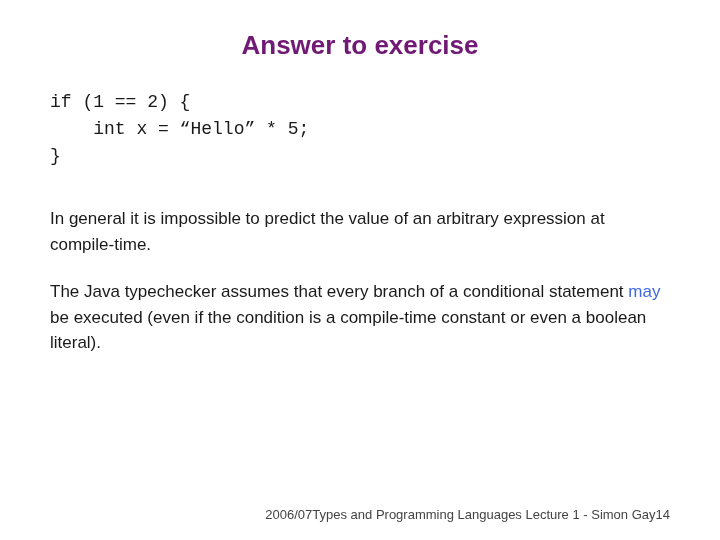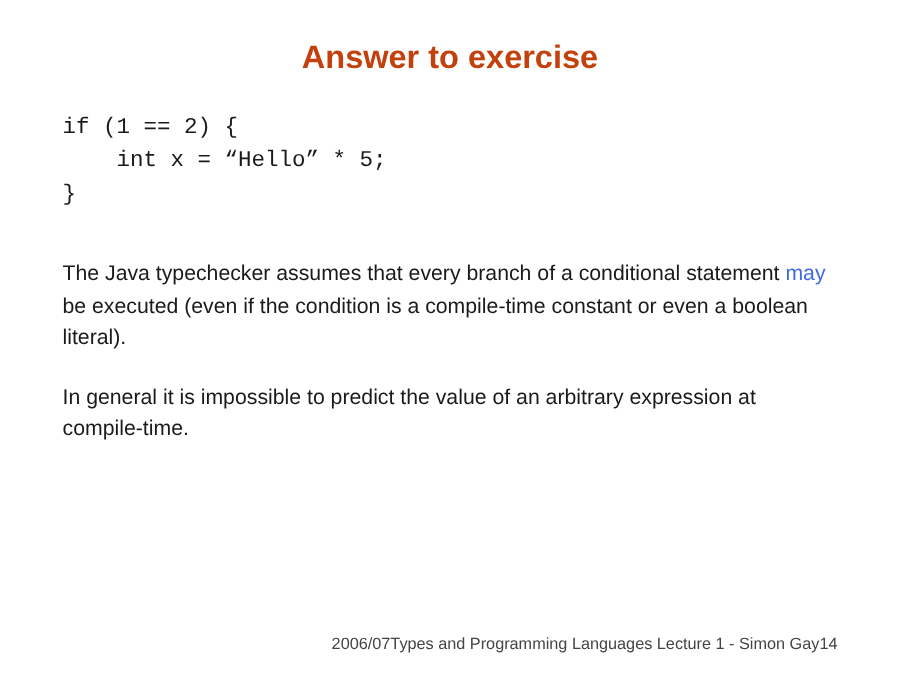--- a/index.html
+++ b/index.html
@@ -23,21 +23,21 @@
       padding: 30px 50px 20px 50px;
       display: flex;
       flex-direction: column;
       position: relative;
     }
 
     .title {
       text-align: center;
       font-size: 26px;
       font-weight: bold;
-      color: #c2410c;
+      color: #701a75;
       margin-bottom: 28px;
       font-family: Arial, Helvetica, sans-serif;
     }
 
     .code-block {
       font-family: 'Courier New', Courier, monospace;
       font-size: 18px;
       color: #1a1a1a;
       line-height: 1.5;
       margin-bottom: 36px;
@@ -73,28 +73,28 @@
 <body>
 
 <div class="slide">
 
   <div class="title">Answer to exercise</div>
 
   <div class="code-block"><span>if (1 == 2) {</span>
 <span>    int x = “Hello” * 5;</span>
 <span>}</span></div>
 
+  <div class="body-text">In general it is impossible to predict the value of an arbitrary
+expression at compile-time.</div>
+
   <div class="body-text">
     <span>The Java typechecker assumes that every branch of a
 conditional statement </span><span class="highlight-blue">may</span><span> be executed (even if the condition is
 a compile-time constant or even a boolean literal).</span>
   </div>
-
-  <div class="body-text">In general it is impossible to predict the value of an arbitrary
-expression at compile-time.</div>
 
   <div class="footer">
     <span>2006/07</span>
     <span>Types and Programming Languages Lecture 1 - Simon Gay</span>
     <span>14</span>
   </div>
 
 </div>
 
 </body></html>

